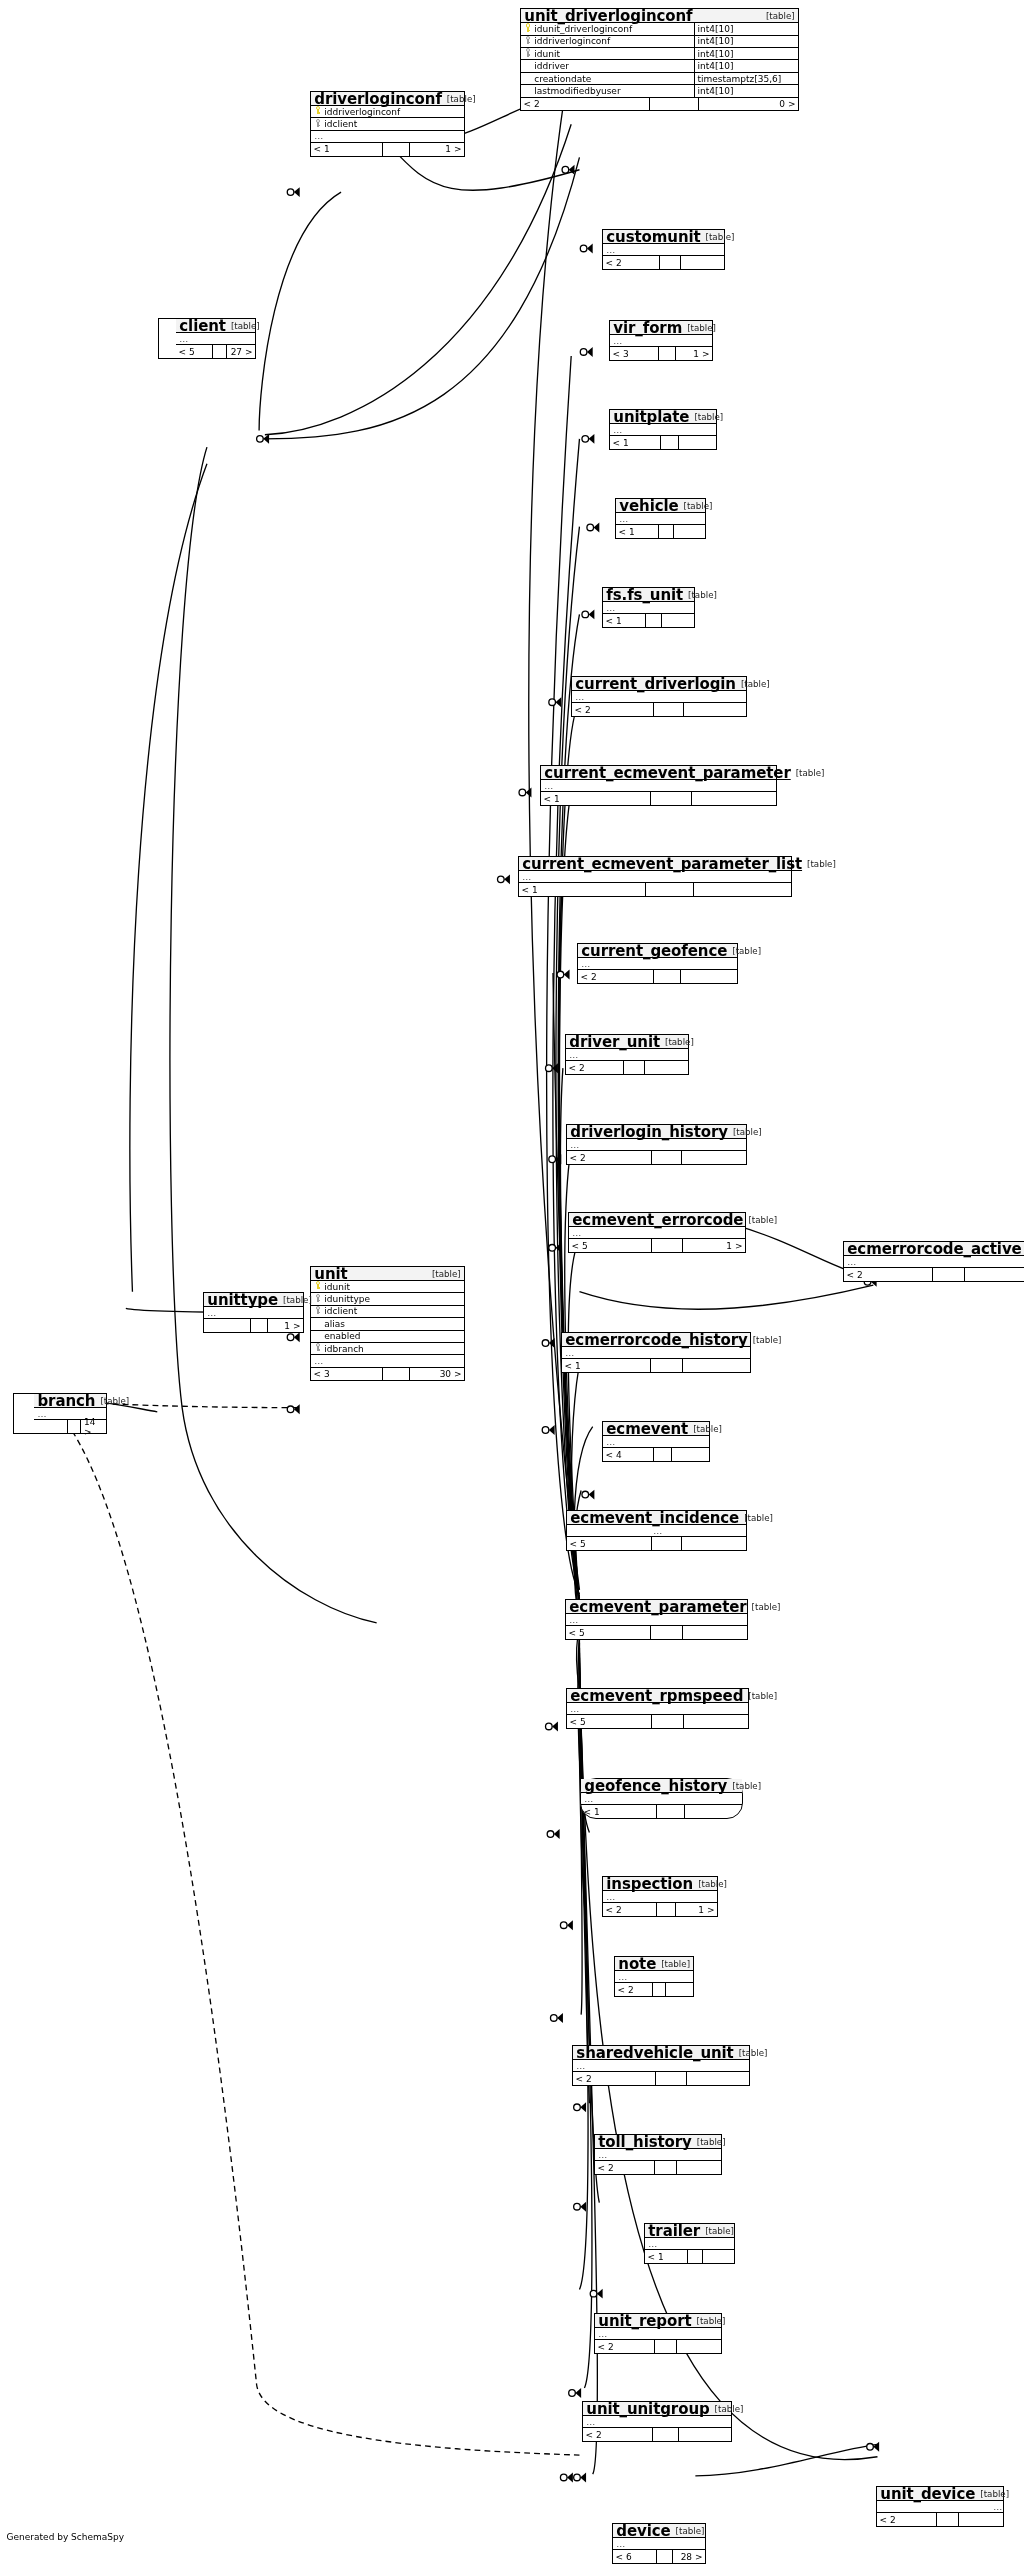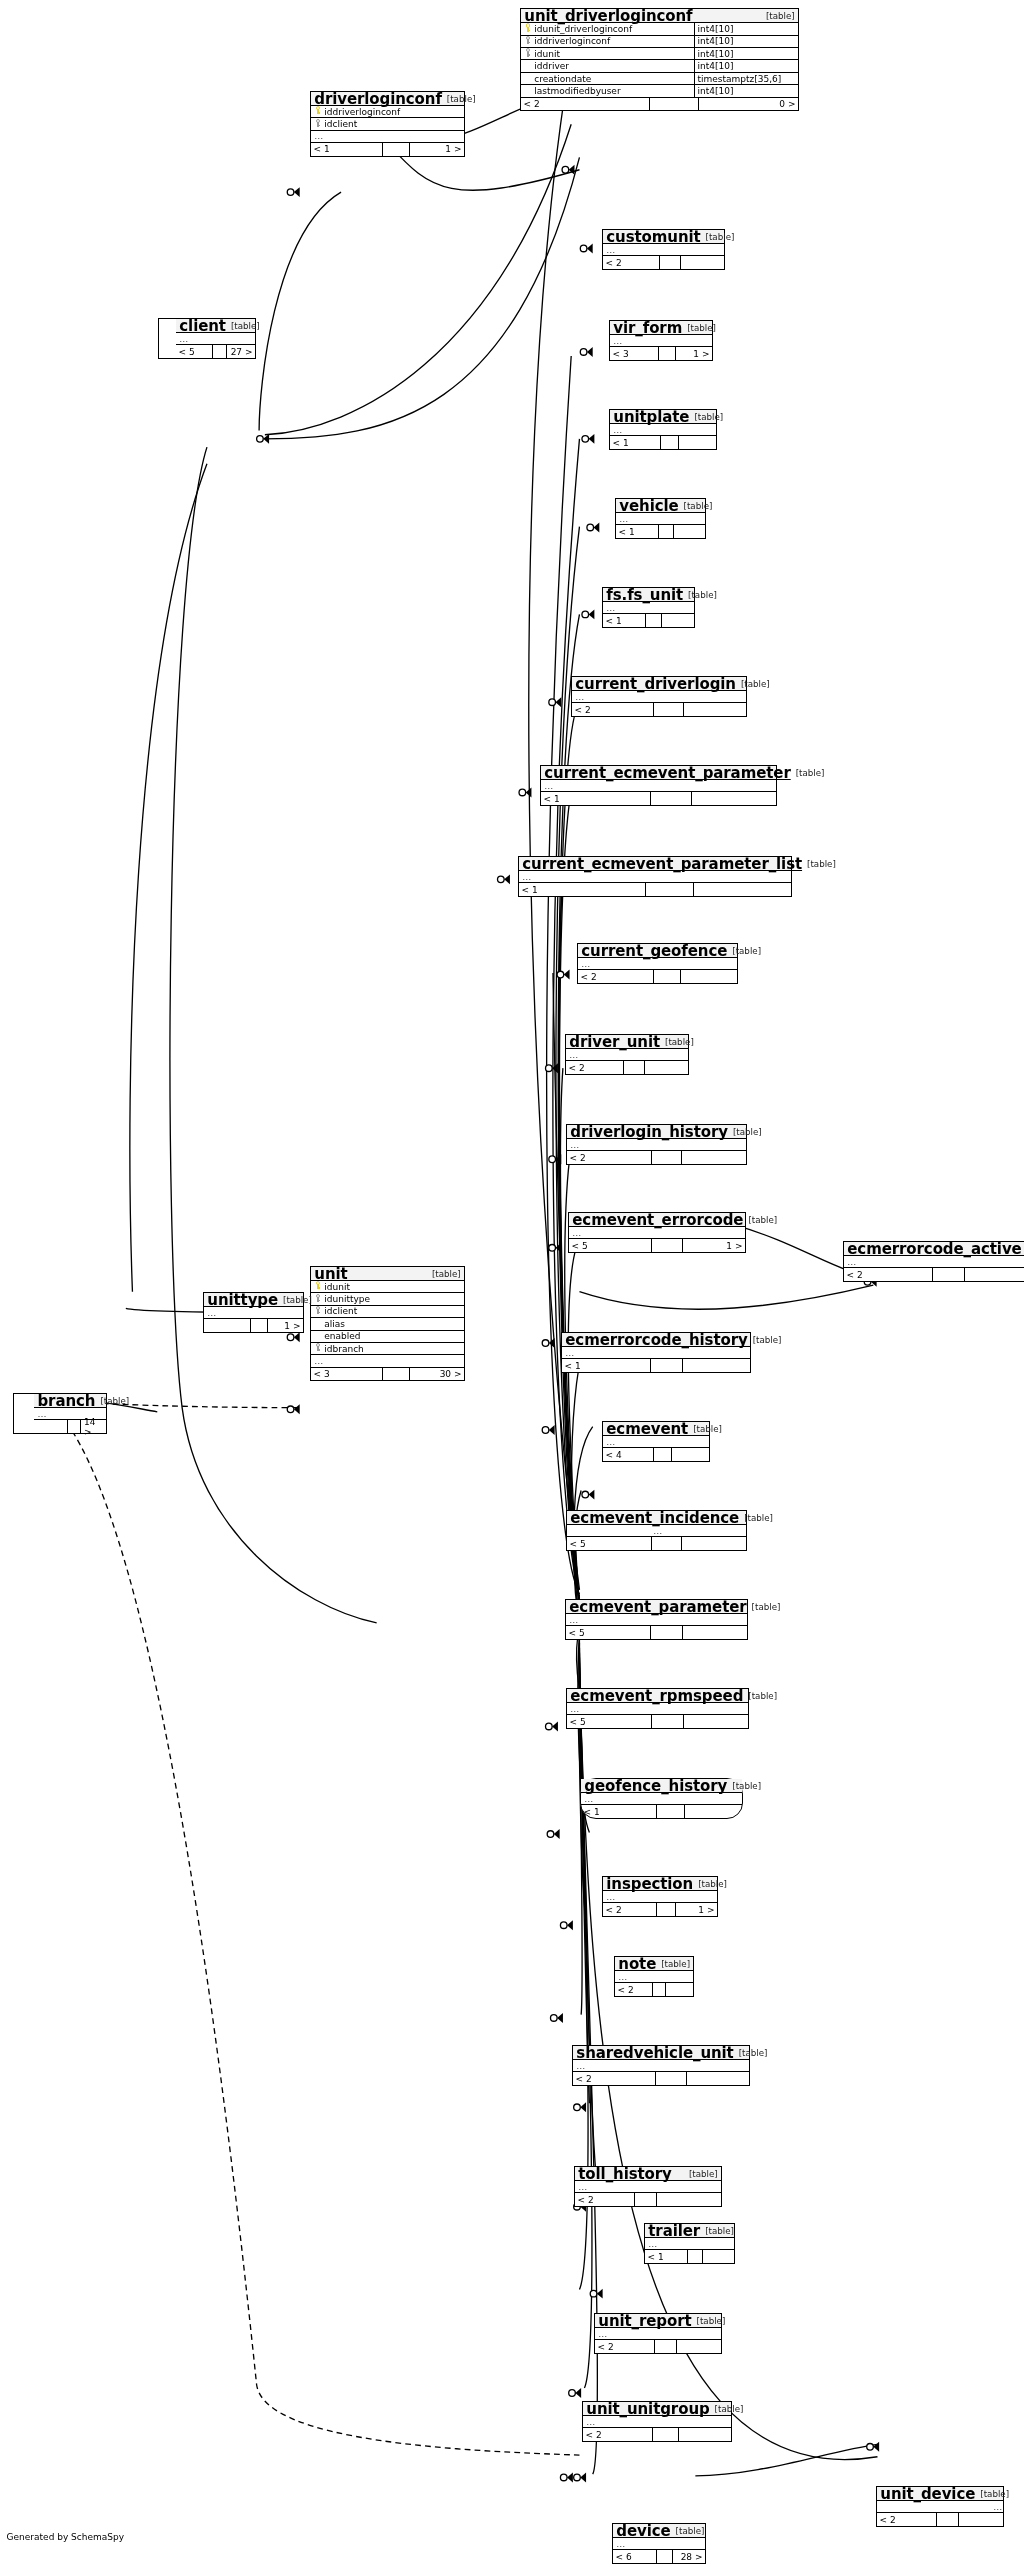--- a/index.html
+++ b/index.html
@@ -579,21 +579,21 @@
           <div class="row dots">
             <span class="cname">…</span>
           </div>
         </div>
         <div class="foot">
           <div class="fl" style="width:82px">&lt; 2</div>
           <div class="fm" style="width:32px"></div>
           <div class="fr" style="width:62px"></div>
         </div>
       </div>
-      <div class="tbl" style="left: 574px; top: 2134px; width: 148px; margin-top: 32px;">
+      <div class="tbl" style="left: 594px; top: 2134px; width: 128px;">
         <div class="hdr">
           <span class="tname">toll_history</span>
           <span class="ttag">[table]</span>
         </div>
         <div class="rows">
           <div class="row dots">
             <span class="cname">…</span>
           </div>
         </div>
         <div class="foot">

